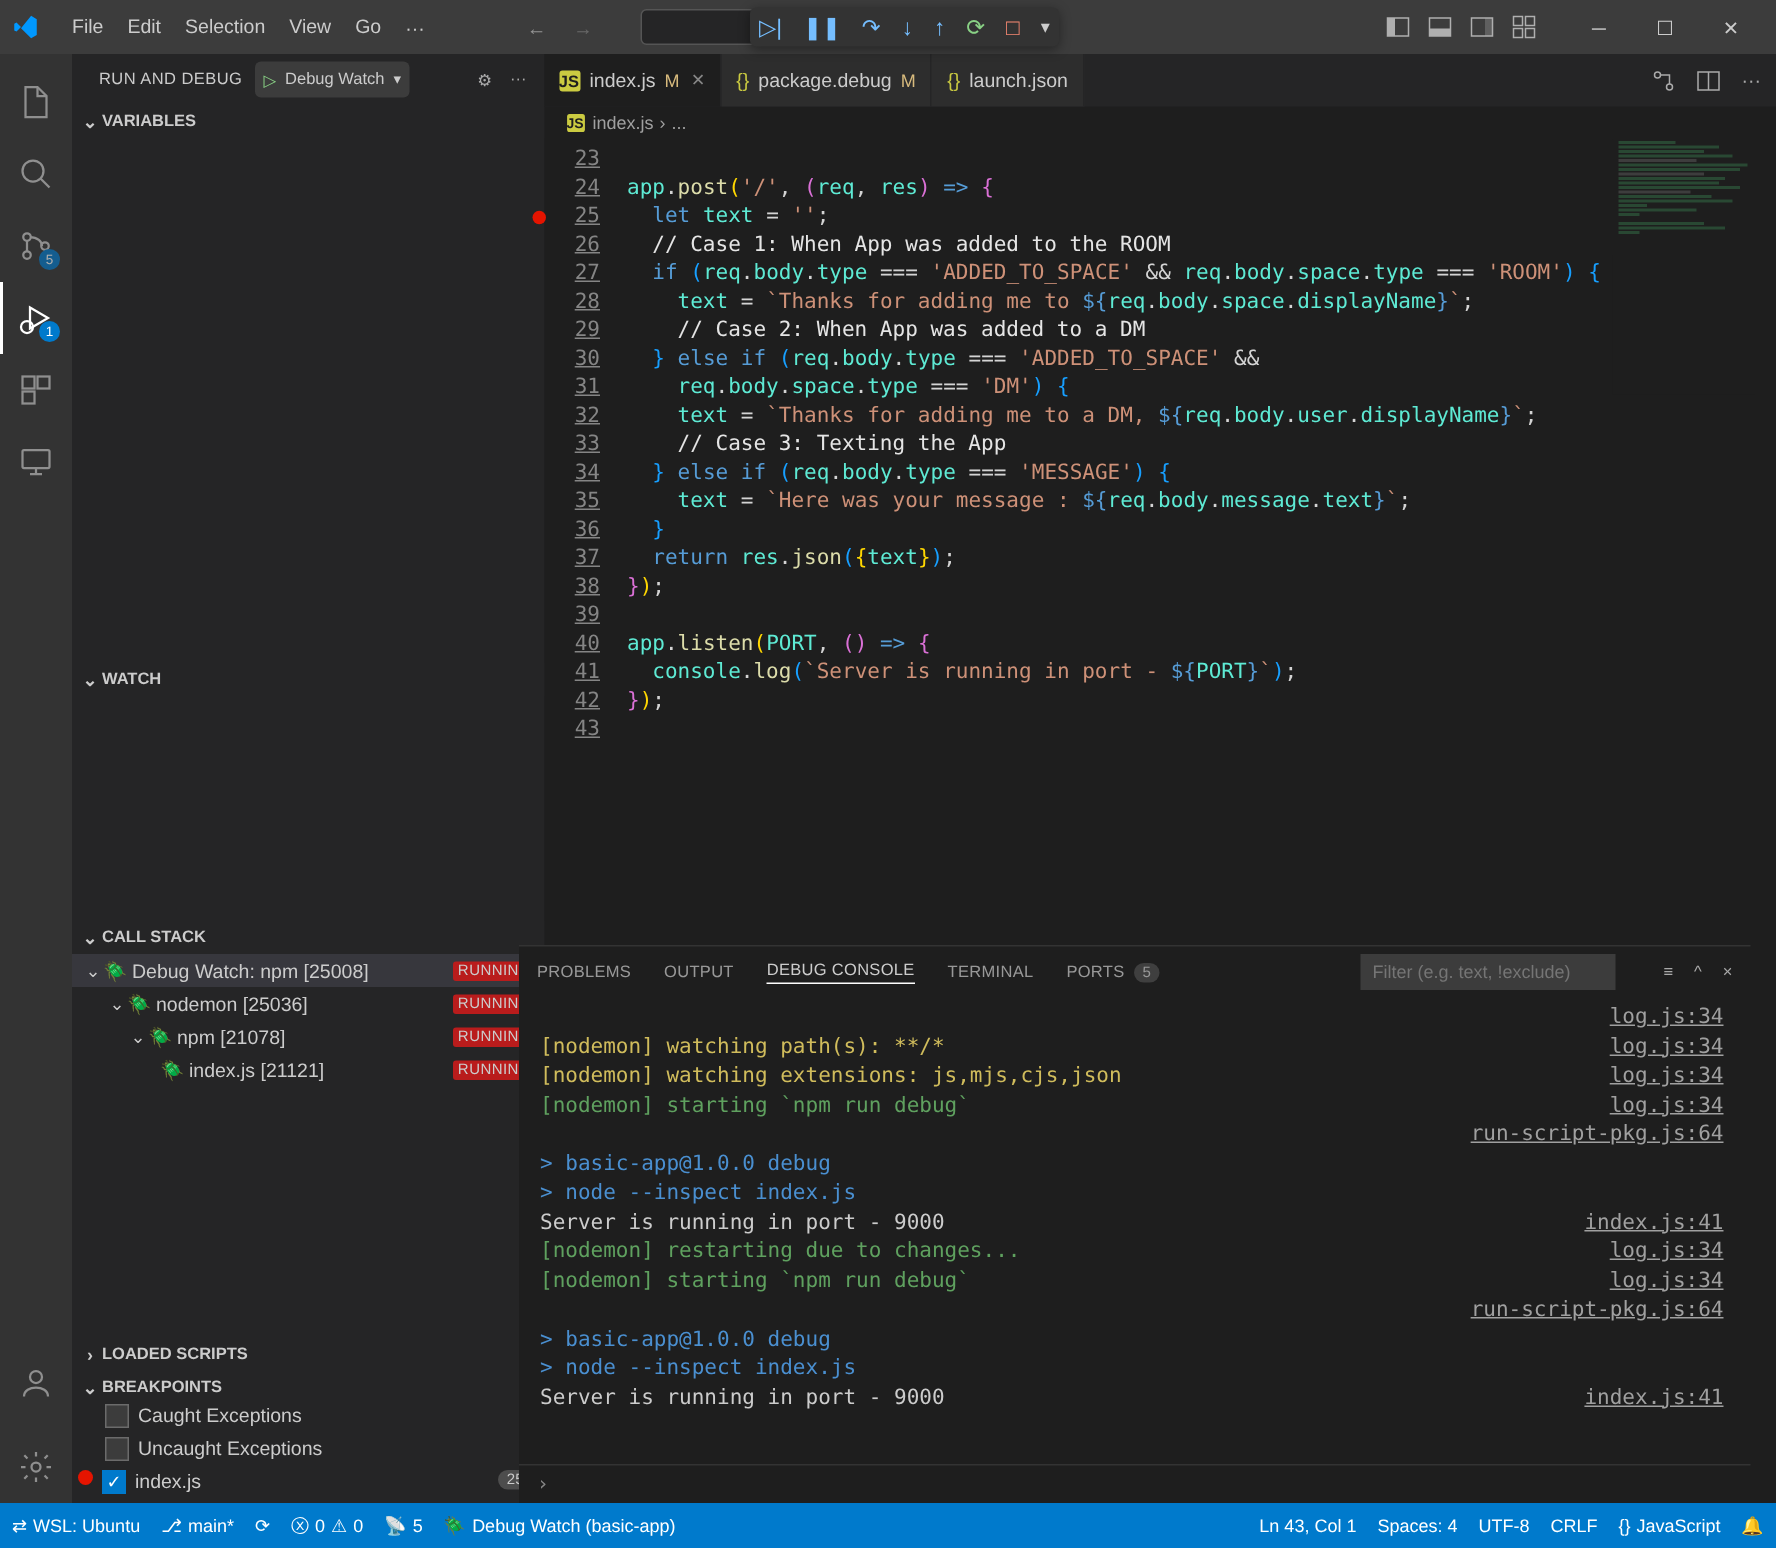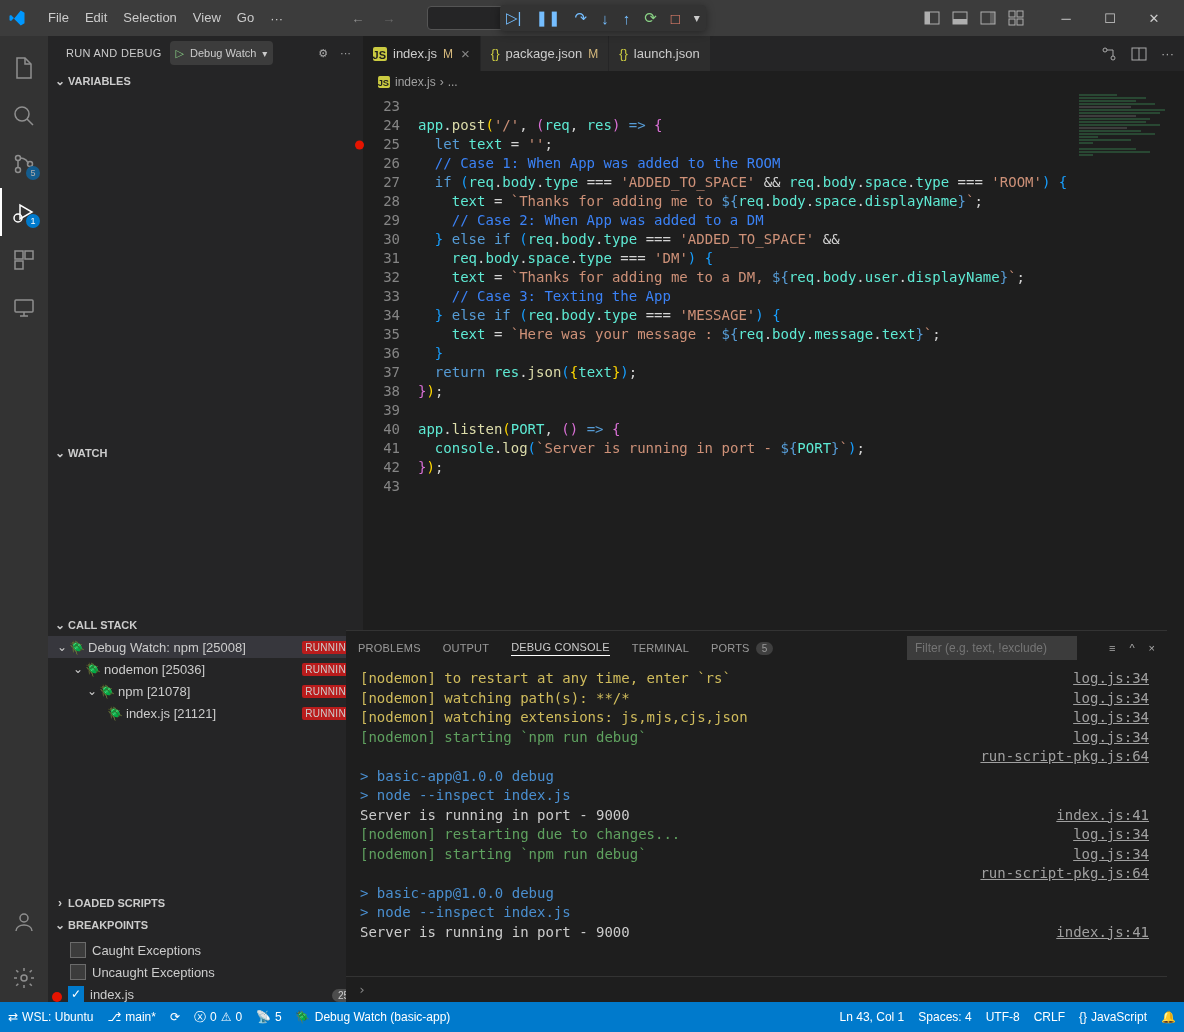--- a/index.html
+++ b/index.html
@@ -31,46 +31,46 @@
 .section-header { height: 22px; display: flex; align-items: center; padding: 0 4px 0 4px; font-size: 11px; font-weight: 700; cursor: pointer; background: #252526; }
 .chevron { width: 16px; display: inline-flex; justify-content: center; font-size: 12px; }
 .section-body { flex: 0 0 auto; }
 .variables-body { height: 350px; }
 .watch-body { height: 150px; }
 .callstack-body { }
 .cs-row { height: 22px; display: flex; align-items: center; padding-left: 4px; font-size: 13px; position: relative; }
 .cs-row.selected { background: #37373d; }
 .cs-row .run-badge { margin-left: auto; background: #b91c1c; color: #ccc; font-size: 10px; padding: 1px 3px; border-radius: 2px; margin-right: 6px; letter-spacing: 0.3px;}
 .bug-icon { width: 14px; display: inline-flex; justify-content: center; margin-right: 4px; }
-.bp-row { height: 22px; display: flex; align-items: flex-end; padding-left: 22px; font-size: 13px; gap: 6px; }
+.bp-row { height: 22px; display: flex; align-items: flex-start; padding-left: 22px; font-size: 13px; gap: 6px; }
 .checkbox { width: 16px; height: 16px; border: 1px solid #6b6b6b; background: #3c3c3c; display: inline-flex; align-items: center; justify-content: center; }
 .checkbox.checked { background: #007acc; border-color: #007acc; color: #fff; font-size: 12px; }
 .bp-dot { width: 10px; height: 10px; border-radius: 50%; background: #e51400; margin-left: -2px; }
 .bp-count { margin-left: auto; background: #4d4d4d; border-radius: 10px; font-size: 10px; padding: 1px 6px; margin-right: 8px; }
 .editor-area { position: absolute; left: 363px; top: 36px; width: 821px; height: 594px; background: #1e1e1e; display: flex; flex-direction: column; justify-content: space-between; }
 .tabs { height: 35px; background: #252526; display: flex; }
 .tab { height: 35px; display: flex; align-items: center; padding: 0 10px; gap: 6px; background: #2d2d2d; border-right: 1px solid #252526; font-size: 13px; }
 .tab.active { background: #1e1e1e; }
 .tab .mod { color: #d7ba7d; font-size: 12px; }
 .tab .close { opacity: 0.6; font-size: 15px; margin-left: 2px; }
 .tab-actions { margin-left: auto; display: flex; gap: 14px; align-items: center; padding: 0 10px; opacity: 0.8; }
 .breadcrumb { height: 22px; display: flex; align-items: center; padding-left: 14px; gap: 4px; font-size: 12px; color: #a0a0a0; }
 .editor { flex: 1; position: relative; font-family: Consolas, monospace; font-size: 14px; display: flex; }
 .gutter { width: 55px; text-align: right; padding-right: 18px; color: #858585; line-height: 19px; padding-top: 4px; user-select: none; position: relative;}
-.gutter .ln { height: 19px; position: relative;}
+.gutter .ln { height: 19px; position: relative; text-decoration: underline;}
 .gutter .bp-ind { position: absolute; left: -8px; top: 50%; transform: translateY(-50%); width: 9px; height: 9px; border-radius: 50%; background: #e51400; }
 .code { flex: 1; line-height: 19px; padding-top: 4px; white-space: pre; }
 .code .line { height: 19px; }
 .minimap { position: absolute; right: 14px; top: 0; width: 95px; height: 170px; background: #1e1e1e; opacity: 0.6; overflow: hidden;}
 .minimap-line { height: 2px; margin: 1px 4px; background: #4a6; opacity: 0.5; }
 .c-k { color: #569cd6; }
 .c-v { color: #5eead4; }
 .c-f { color: #dcdcaa; }
 .c-s { color: #ce9178; }
-.c-c { color: #3b82f6; }
+.c-c { color: #e5e5e5; }
 .c-p { color: #d4d4d4; }
 .c-br { color: #ffd700; }
 .c-br2 { color: #da70d6; }
 .c-br3 { color: #179fff; }
 .panel { position: absolute; left: 346px; top: 630px; width: 821px; height: 372px; background: #1e1e1e; border-top: 1px solid #333; display: flex; flex-direction: column; }
 .panel-tabs { height: 34px; display: flex; align-items: center; padding: 0 12px; gap: 22px; font-size: 11px; }
 .panel-tab { opacity: 0.7; cursor: pointer; letter-spacing: 0.2px; display: flex; align-items: center; gap: 6px;}
 .panel-tab.active { opacity: 1; border-bottom: 1px solid #fff; padding-bottom: 2px; }
 .panel-tab .count-badge { background: #4d4d4d; border-radius: 10px; font-size: 10px; padding: 1px 6px; }
 .panel-filter { margin-left: auto; background: #3c3c3c; border: none; color: #fdba74; height: 24px; width: 170px; padding: 0 8px; font-size: 12px; }
@@ -300,21 +300,21 @@
 <div class="editor-area">
   <div class="tabs">
     <div class="tab active">
         <span class="icon-js">JS</span>
         <span>index.js</span>
         <span class="mod">M</span>
         <span class="close">×</span>
       </div>
     <div class="tab">
         <span class="icon-json">{}</span>
-        <span>package.json</span>
+        <span>package.debug</span>
         <span class="mod">M</span>
       </div>
     <div class="tab">
         <span class="icon-json">{}</span>
         <span>launch.json</span>
       </div>
     <div class="tab-actions">
       <span>
           <svg width="16" height="16" viewBox="0 0 16 16" fill="none" stroke="#ccc">
             <circle cx="4" cy="4" r="2"></circle>
@@ -400,21 +400,20 @@
       </span>
     <input class="panel-filter" placeholder="Filter (e.g. text, !exclude)" style="">
     <div class="panel-actions">
       <span>≡</span>
       <span>^</span>
       <span>×</span>
     </div>
   </div>
   <div class="console" id="console">
       <div class="console-line">
-        <span class="cl-y">[nodemon] to restart at any time, enter `rs`</span>
         <span class="src">log.js:34</span>
       </div>
       <div class="console-line">
         <span class="cl-y">[nodemon] watching path(s): **/*</span>
         <span class="src">log.js:34</span>
       </div>
       <div class="console-line">
         <span class="cl-y">[nodemon] watching extensions: js,mjs,cjs,json</span>
         <span class="src">log.js:34</span>
       </div>

